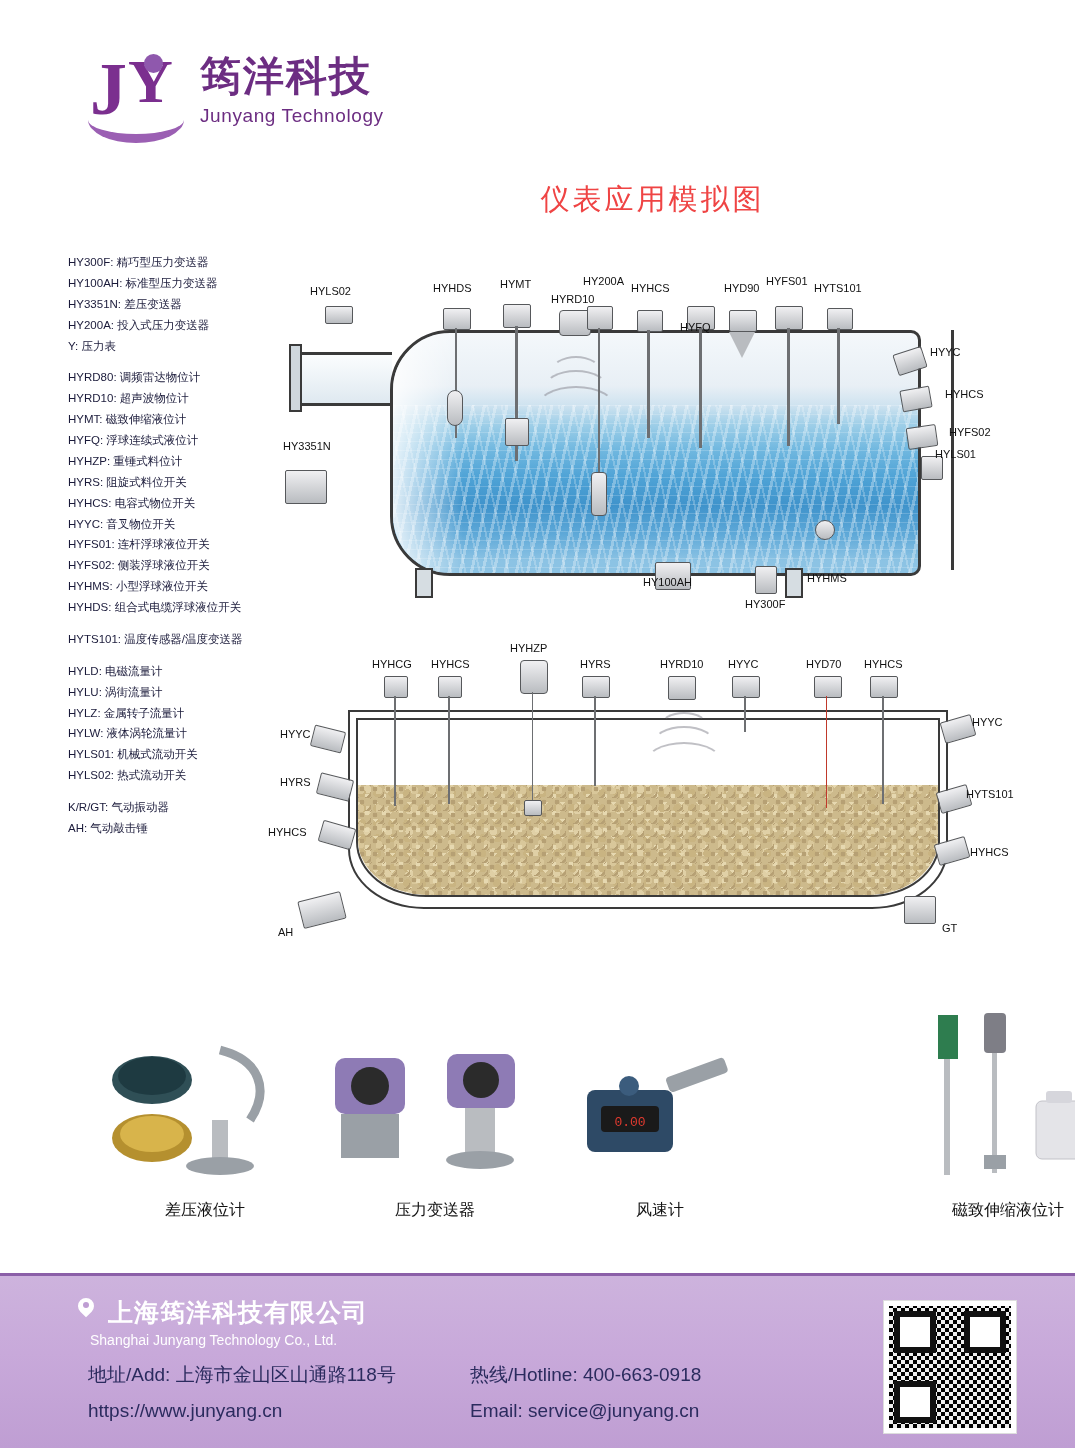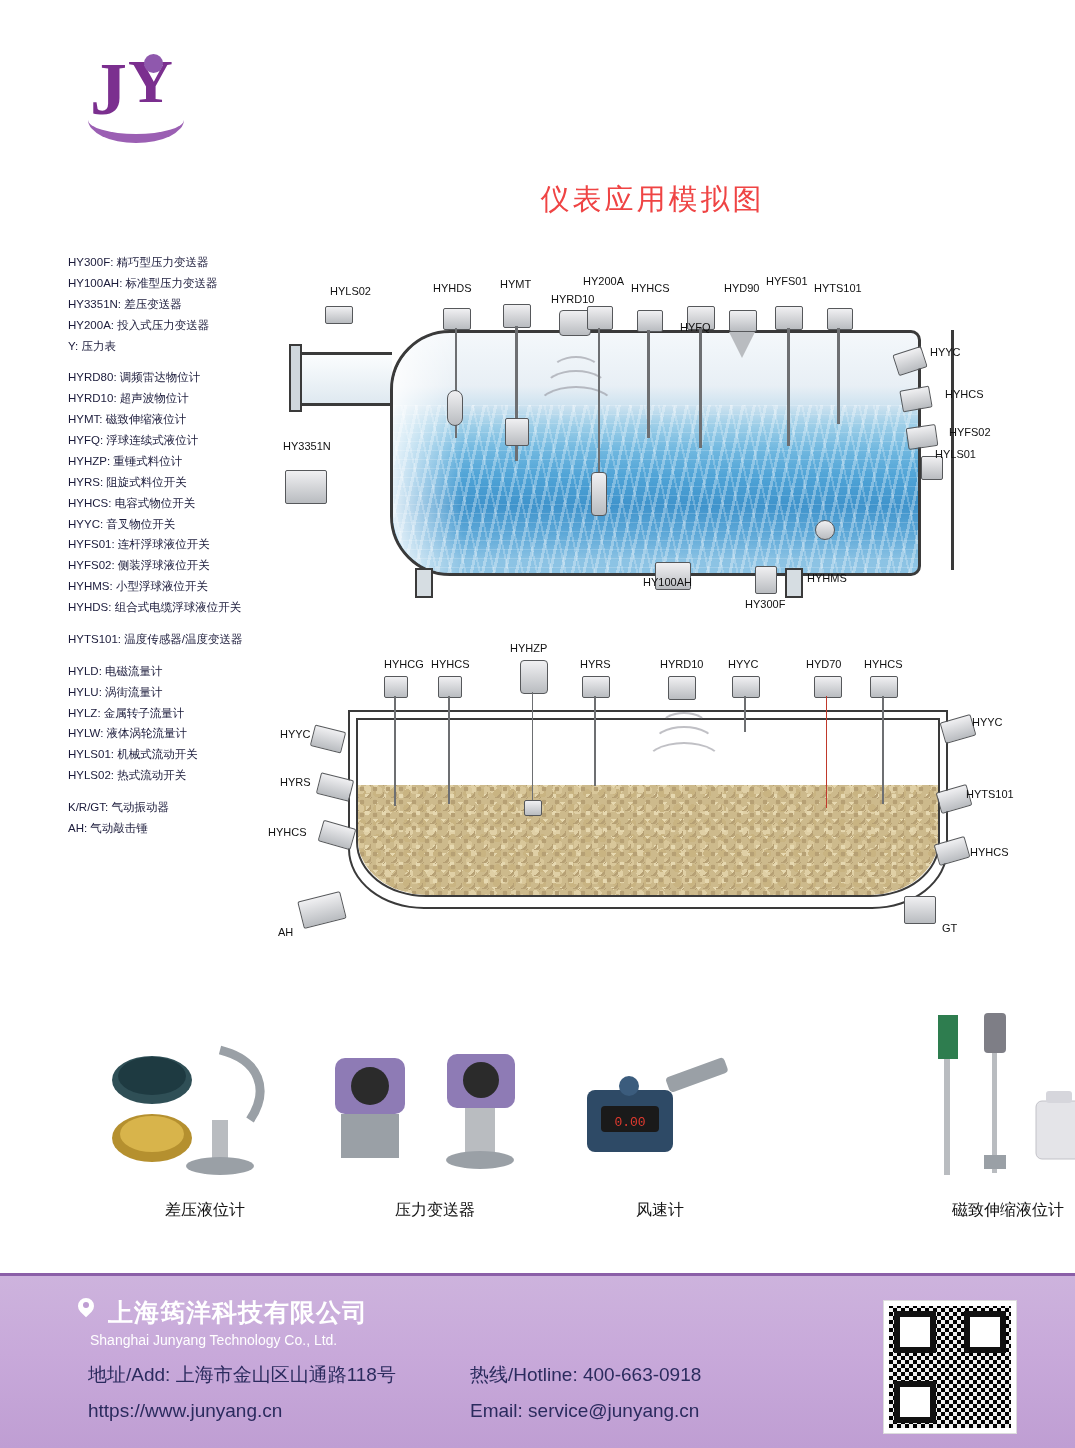--- a/index.html
+++ b/index.html
@@ -162,20 +162,24 @@
 <body>
 
 <div class="page">
 
   <div class="logo-block">
     <div class="logo-mark">
       <span class="j">J</span>
       <span class="y">Y</span>
       <span class="dot"></span>
       <span class="swoosh"></span>
+    </div>
+    <div class="logo-text">
+      <div class="logo-cn">筠洋科技</div>
+      <div class="logo-en">Junyang Technology</div>
     </div>
   </div>
 
   <div class="main-title">
     <span>仪表应用模拟图</span>
   </div>
 
   <div class="legend">
     <div class="li">HY300F: 精巧型压力变送器</div>
     <div class="li">HY100AH: 标准型压力变送器</div>
@@ -262,21 +266,21 @@
     <div class="lbl" style="left:78px;top:-48px;">HYHDS</div>
     <div class="lbl" style="left:145px;top:-52px;">HYMT</div>
     <div class="lbl" style="left:196px;top:-37px;">HYRD10</div>
     <div class="lbl" style="left:228px;top:-55px;">HY200A</div>
     <div class="lbl" style="left:276px;top:-48px;">HYHCS</div>
     <div class="lbl" style="left:325px;top:-52px;margin-top:43px;">HYFQ</div>
     <div class="lbl" style="left:369px;top:-48px;">HYD90</div>
     <div class="lbl" style="left:411px;top:-55px;">HYFS01</div>
     <div class="lbl" style="left:459px;top:-48px;">HYTS101</div>
 
-    <div class="lbl" style="left:-45px;top:-45px;margin-left:20px;">HYLS02</div>
+    <div class="lbl" style="left:-45px;top:-45px;">HYLS02</div>
     <div class="lbl" style="left:-72px;top:110px;">HY3351N</div>
     <div class="lbl" style="left:575px;top:16px;">HYYC</div>
     <div class="lbl" style="left:590px;top:58px;">HYHCS</div>
     <div class="lbl" style="left:594px;top:96px;">HYFS02</div>
     <div class="lbl" style="left:580px;top:118px;">HYLS01</div>
     <div class="lbl" style="left:452px;top:242px;">HYHMS</div>
     <div class="lbl" style="left:288px;top:246px;">HY100AH</div>
     <div class="lbl" style="left:390px;top:268px;">HY300F</div>
   </div>
 
@@ -309,21 +313,21 @@
 
     <div class="head" style="left:-36px;top:28px;width:30px;height:20px;transform:rotate(14deg);"></div>
     <div class="head" style="left:-30px;top:76px;width:32px;height:20px;transform:rotate(14deg);"></div>
     <div class="head" style="left:-28px;top:124px;width:32px;height:20px;transform:rotate(16deg);"></div>
     <div class="head" style="left:594px;top:18px;width:30px;height:20px;transform:rotate(-16deg);"></div>
     <div class="head" style="left:590px;top:88px;width:30px;height:20px;transform:rotate(-16deg);"></div>
     <div class="head" style="left:588px;top:140px;width:30px;height:20px;transform:rotate(-16deg);"></div>
     <div class="head" style="left:-48px;top:196px;width:42px;height:26px;transform:rotate(-14deg);"></div>
     <div class="head" style="left:556px;top:196px;width:30px;height:26px;"></div>
 
-    <div class="lbl" style="left:36px;top:-42px;">HYHCG</div>
+    <div class="lbl" style="left:24px;top:-42px;">HYHCG</div>
     <div class="lbl" style="left:83px;top:-42px;">HYHCS</div>
     <div class="lbl" style="left:162px;top:-58px;">HYHZP</div>
     <div class="lbl" style="left:232px;top:-42px;">HYRS</div>
     <div class="lbl" style="left:312px;top:-42px;">HYRD10</div>
     <div class="lbl" style="left:380px;top:-42px;">HYYC</div>
     <div class="lbl" style="left:458px;top:-42px;">HYD70</div>
     <div class="lbl" style="left:516px;top:-42px;">HYHCS</div>
 
     <div class="lbl" style="left:-68px;top:28px;">HYYC</div>
     <div class="lbl" style="left:-68px;top:76px;">HYRS</div>

